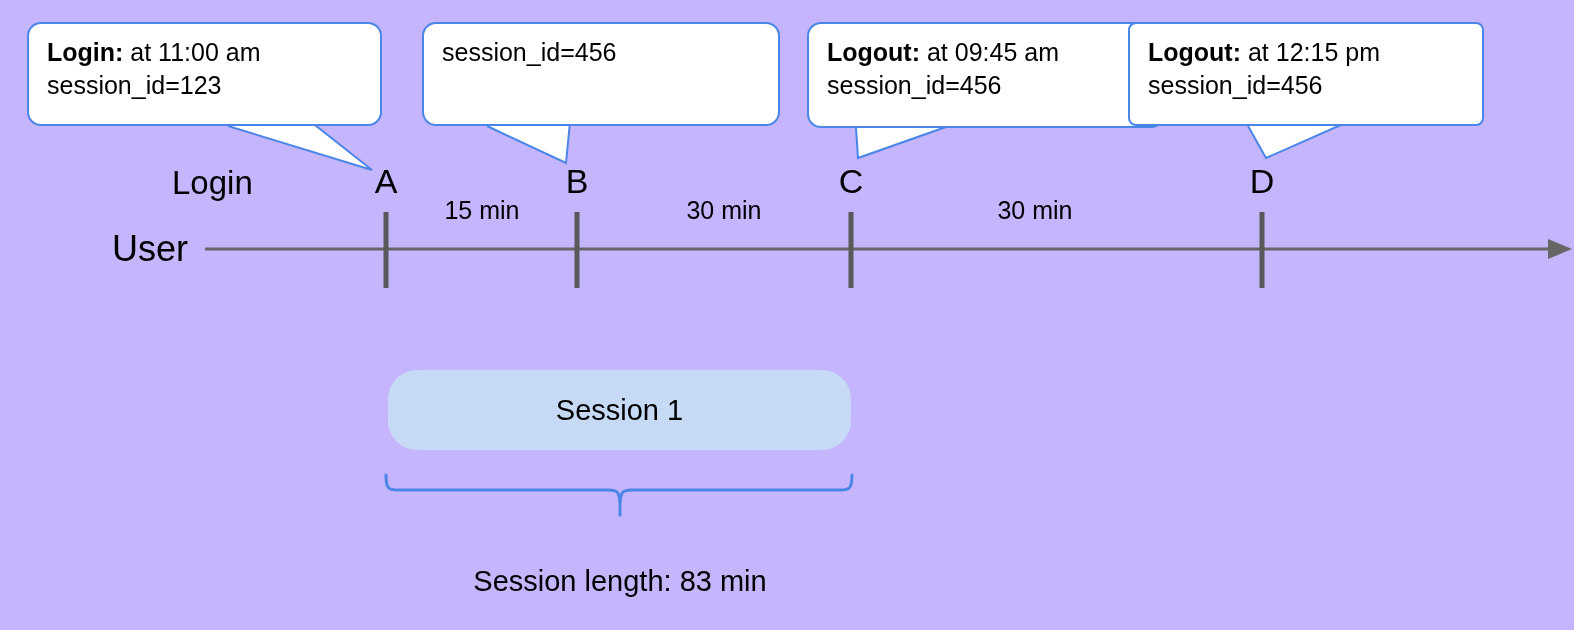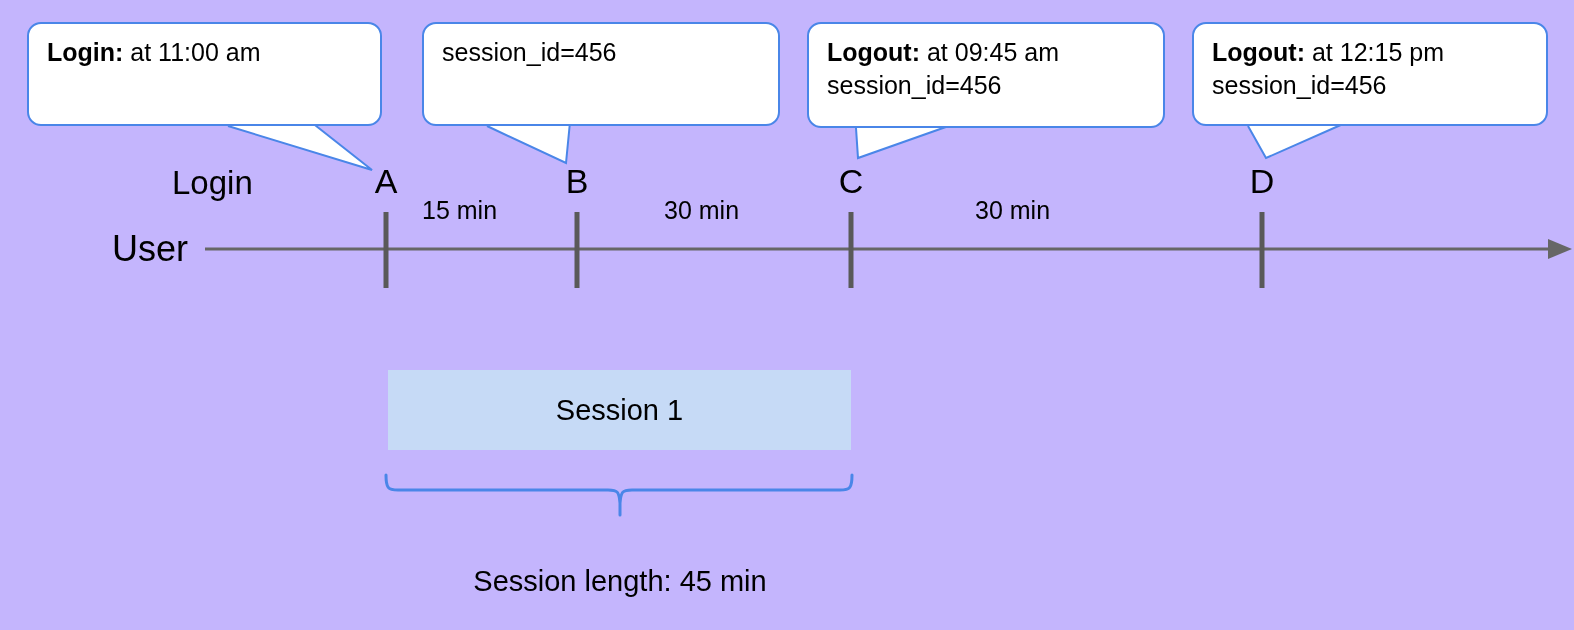--- a/index.html
+++ b/index.html
@@ -65,20 +65,21 @@
     position: absolute;
     font-size: 34px;
     color: #000000;
     text-align: center;
     white-space: nowrap;
   }
   .gap-label {
     position: absolute;
     font-size: 25px;
     color: #000000;
+    text-align: center;
     white-space: nowrap;
   }
 
   
   .session-bar {
     position: absolute;
     background: #c6daf6;
     display: flex;
     align-items: center;
     justify-content: center;
@@ -127,54 +128,55 @@
              C 621 492, 622 490, 632 490
              L 840 490
              C 850 490, 852 488, 852 475" fill="none" stroke="#4a86e8" stroke-width="3" stroke-linecap="round" stroke-linejoin="round"></path>
   </svg>
 
   <div class="callout" style="left:27px; top:22px; width:355px; height:104px;">
     <span class="callout-line">
       <span class="lead">Login:</span>
       <span>at 11:00 am</span>
     </span>
+    <span class="callout-line">session_id=123</span>
   </div>
 
   <div class="callout" style="left:422px; top:22px; width:358px; height:104px;">
     <span class="callout-line">session_id=456</span>
   </div>
 
   <div class="callout" style="left:807px; top:22px; width:358px; height:106px;">
     <span class="callout-line">
       <span class="lead">Logout:</span>
       <span>at 09:45 am</span>
     </span>
     <span class="callout-line">session_id=456</span>
   </div>
 
-  <div class="callout" style="left:1192px; top:22px; width:356px; height:104px;">
+  <div class="callout" style="left:1128px; top:22px; width:356px; height:104px;border-radius:8px;">
     <span class="callout-line">
       <span class="lead">Logout:</span>
       <span>at 12:15 pm</span>
     </span>
     <span class="callout-line">session_id=456</span>
   </div>
 
   <div class="axis-label" style="left:172px; top:164px;">Login</div>
 
   <div class="lane-label" style="left:88px; top:228px;margin-left:24px;">User</div>
 
   <div class="event-letter" style="left:366px; top:162px; width:40px;">A</div>
   <div class="event-letter" style="left:557px; top:162px; width:40px;">B</div>
   <div class="event-letter" style="left:831px; top:162px; width:40px;">C</div>
   <div class="event-letter" style="left:1242px; top:162px; width:40px;">D</div>
 
   <div class="gap-label" style="left:422px; top:196px; width:120px;">15 min</div>
   <div class="gap-label" style="left:664px; top:196px; width:120px;">30 min</div>
   <div class="gap-label" style="left:975px; top:196px; width:120px;">30 min</div>
 
-  <div class="session-bar" style="left:388px; top:370px; width:463px; height:80px;">
+  <div class="session-bar" style="left:388px; top:370px; width:463px; height:80px;border-radius:29px;">
     <span>Session 1</span>
   </div>
 
-  <div class="caption" style="left:420px; top:565px; width:400px;">Session length: 45 min</div>
+  <div class="caption" style="left:420px; top:565px; width:400px;">Session length: 83 min</div>
 
 </div>
 
 </body></html>

